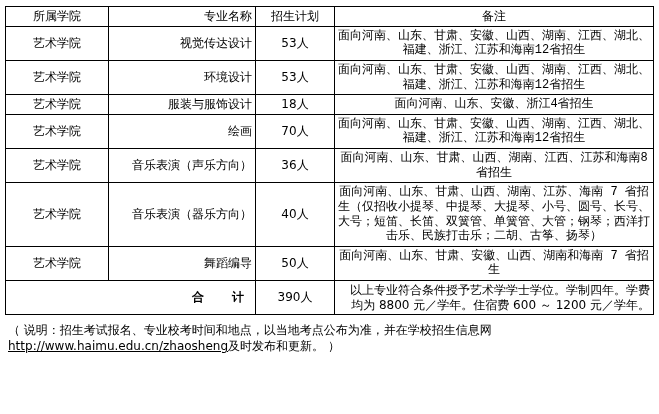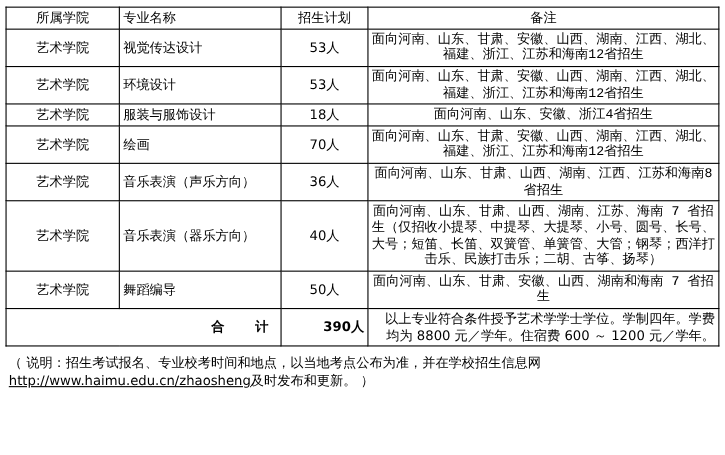--- a/index.html
+++ b/index.html
@@ -30,39 +30,39 @@
   }
   table.plan td, table.plan th {
     border: 1px solid #000000;
     padding: 2px 3px;
     vertical-align: middle;
     font-weight: normal;
     font-size: 12px;
     line-height: 1.22;
   }
   .col-college { width: 96px; text-align: center; }
-  .col-major   { width: 140px; text-align: left; }
+  .col-major   { width: 140px; text-align: right; }
   .col-plan    { width: 72px; text-align: center; }
   .col-remark  { text-align: center; }
   thead td { text-align: center; }
   .remark-cell {
     text-align: center;
     padding-left: 5px;
     padding-right: 3px;
     font-family: Liberation Mono, monospace;
   }
   .total-row .total-label {
     text-align: right;
     letter-spacing: 8px;
     padding-left: 8px;
     font-weight: bold;
   }
   .total-row .total-num {
-    text-align: right;
-    font-weight: bold;
+    text-align: center;
+    font-weight: normal;
   }
   .total-row .total-remark {
     text-align: right;
     padding-left: 5px;
   }
   .note {
     margin: 7px 2px 0 4px;
     font-size: 12px;
     line-height: 1.35;
     text-align: left;

